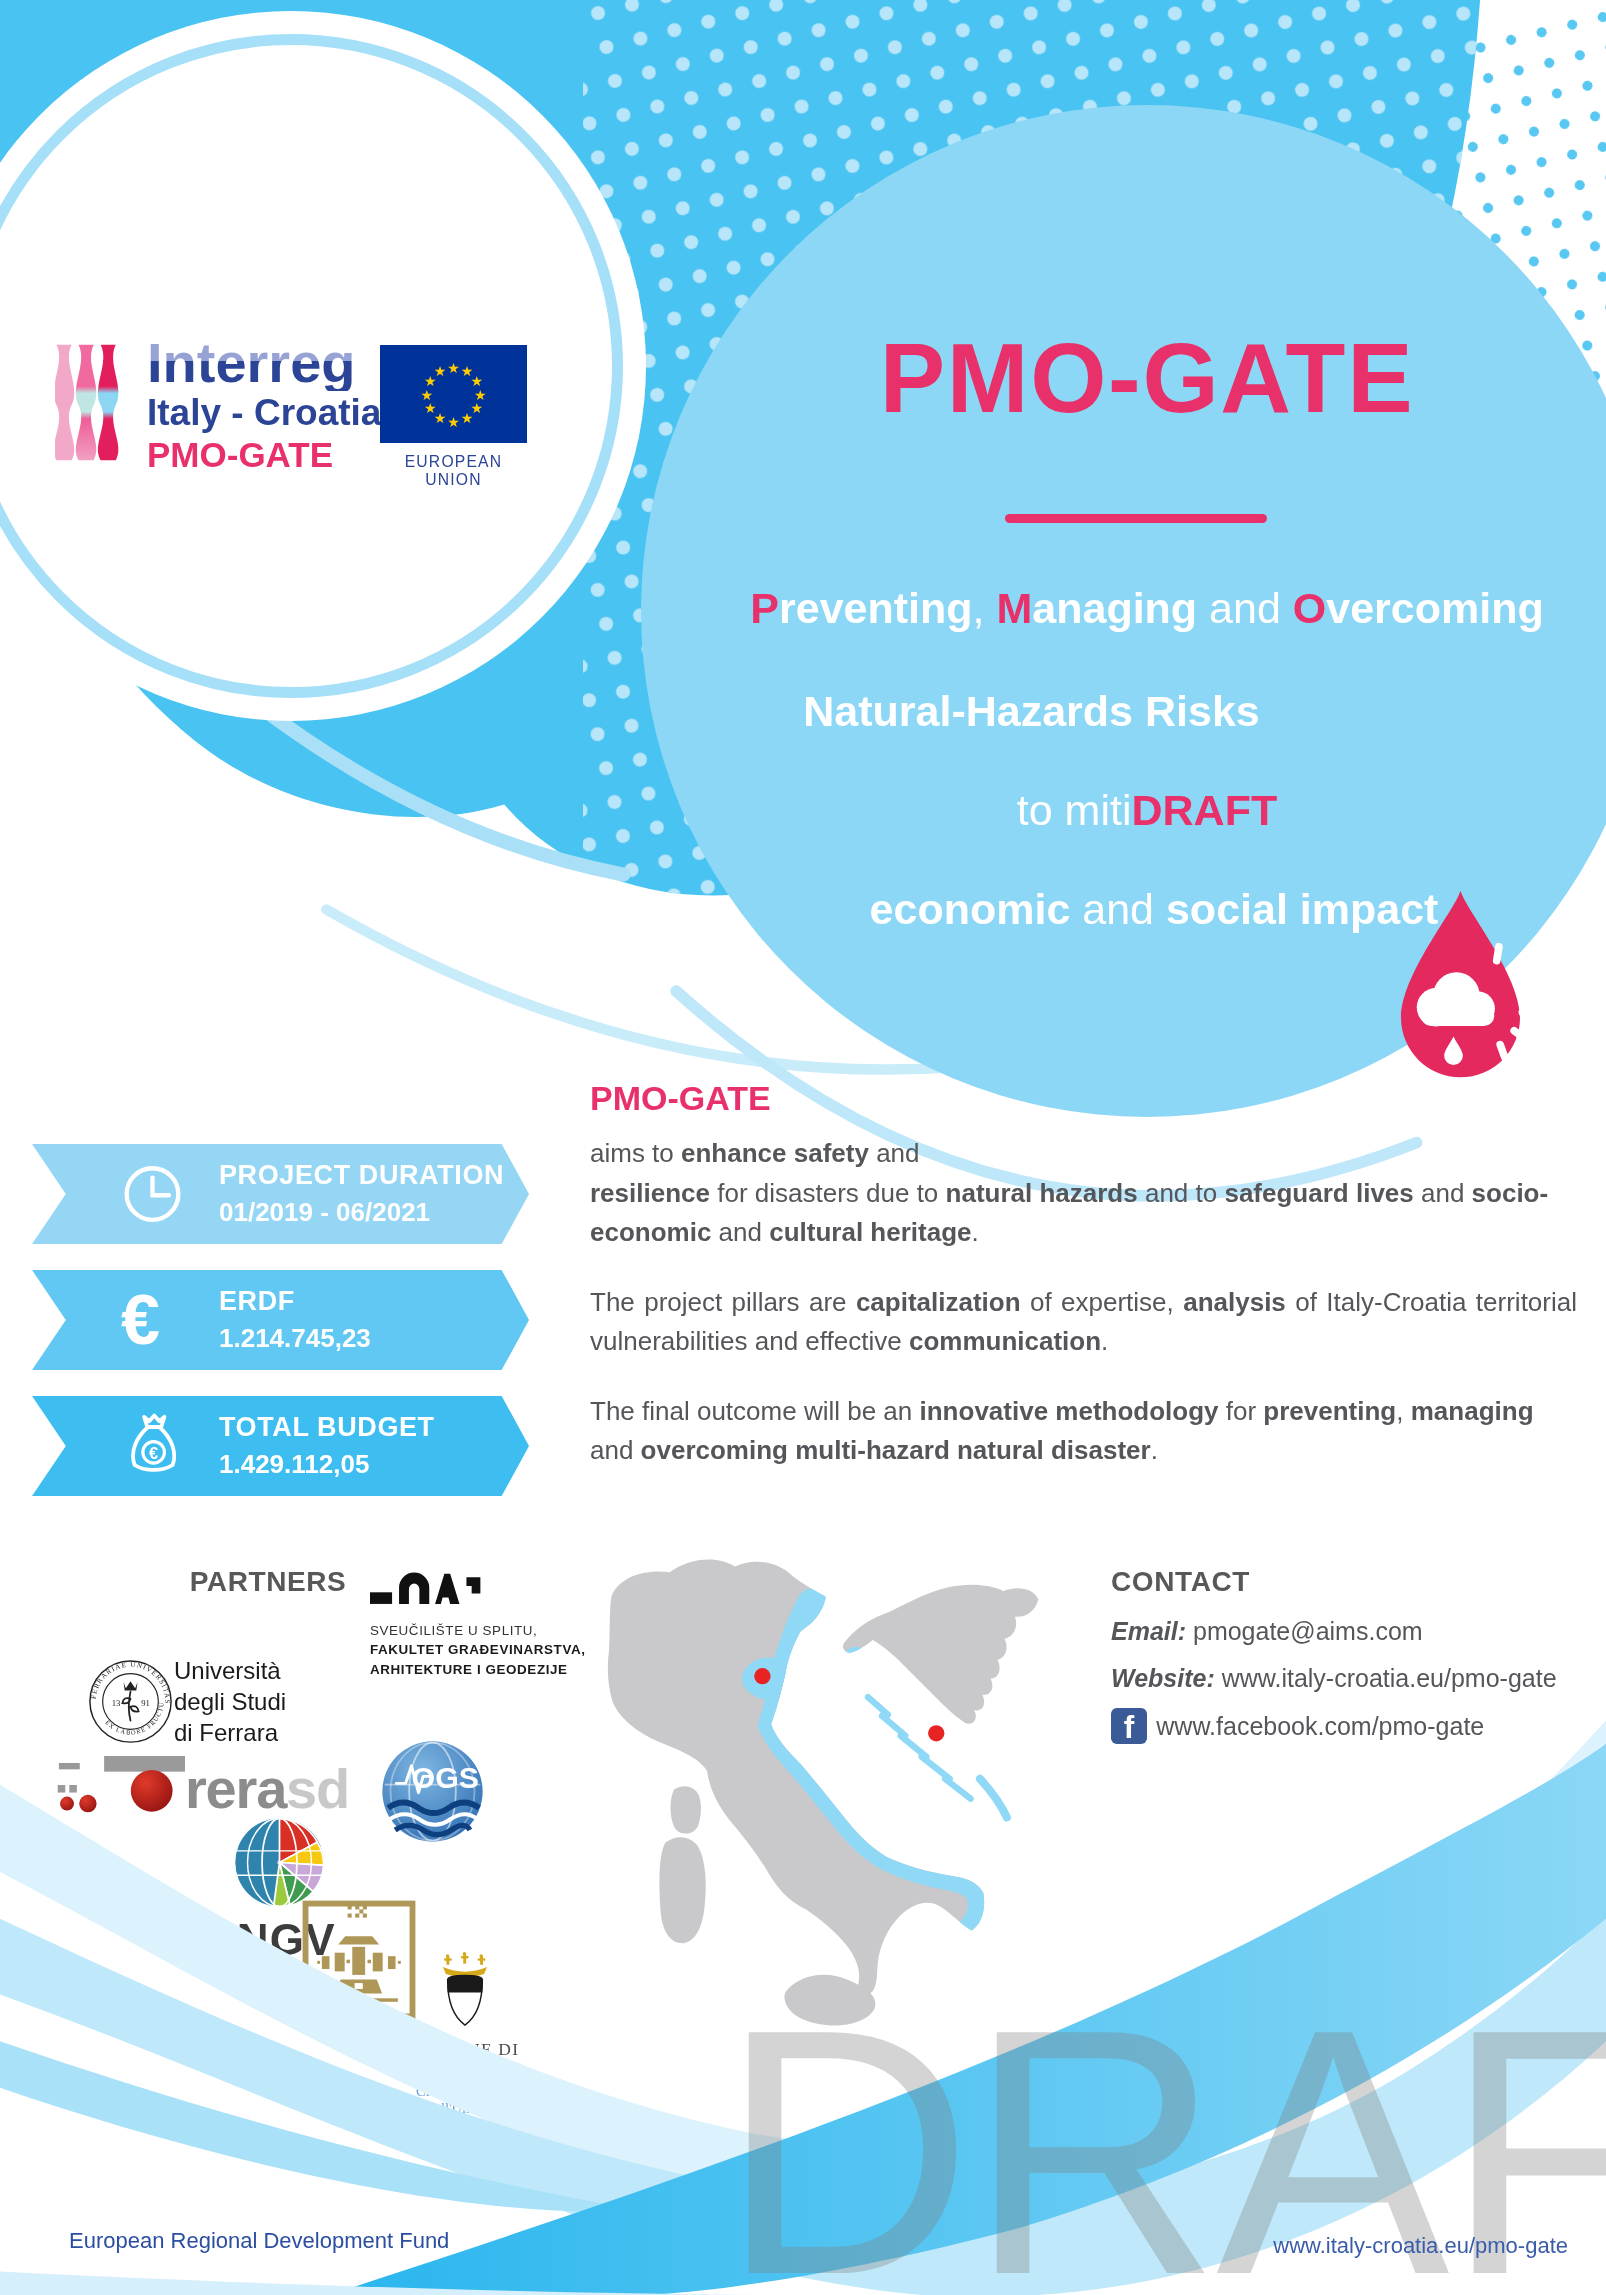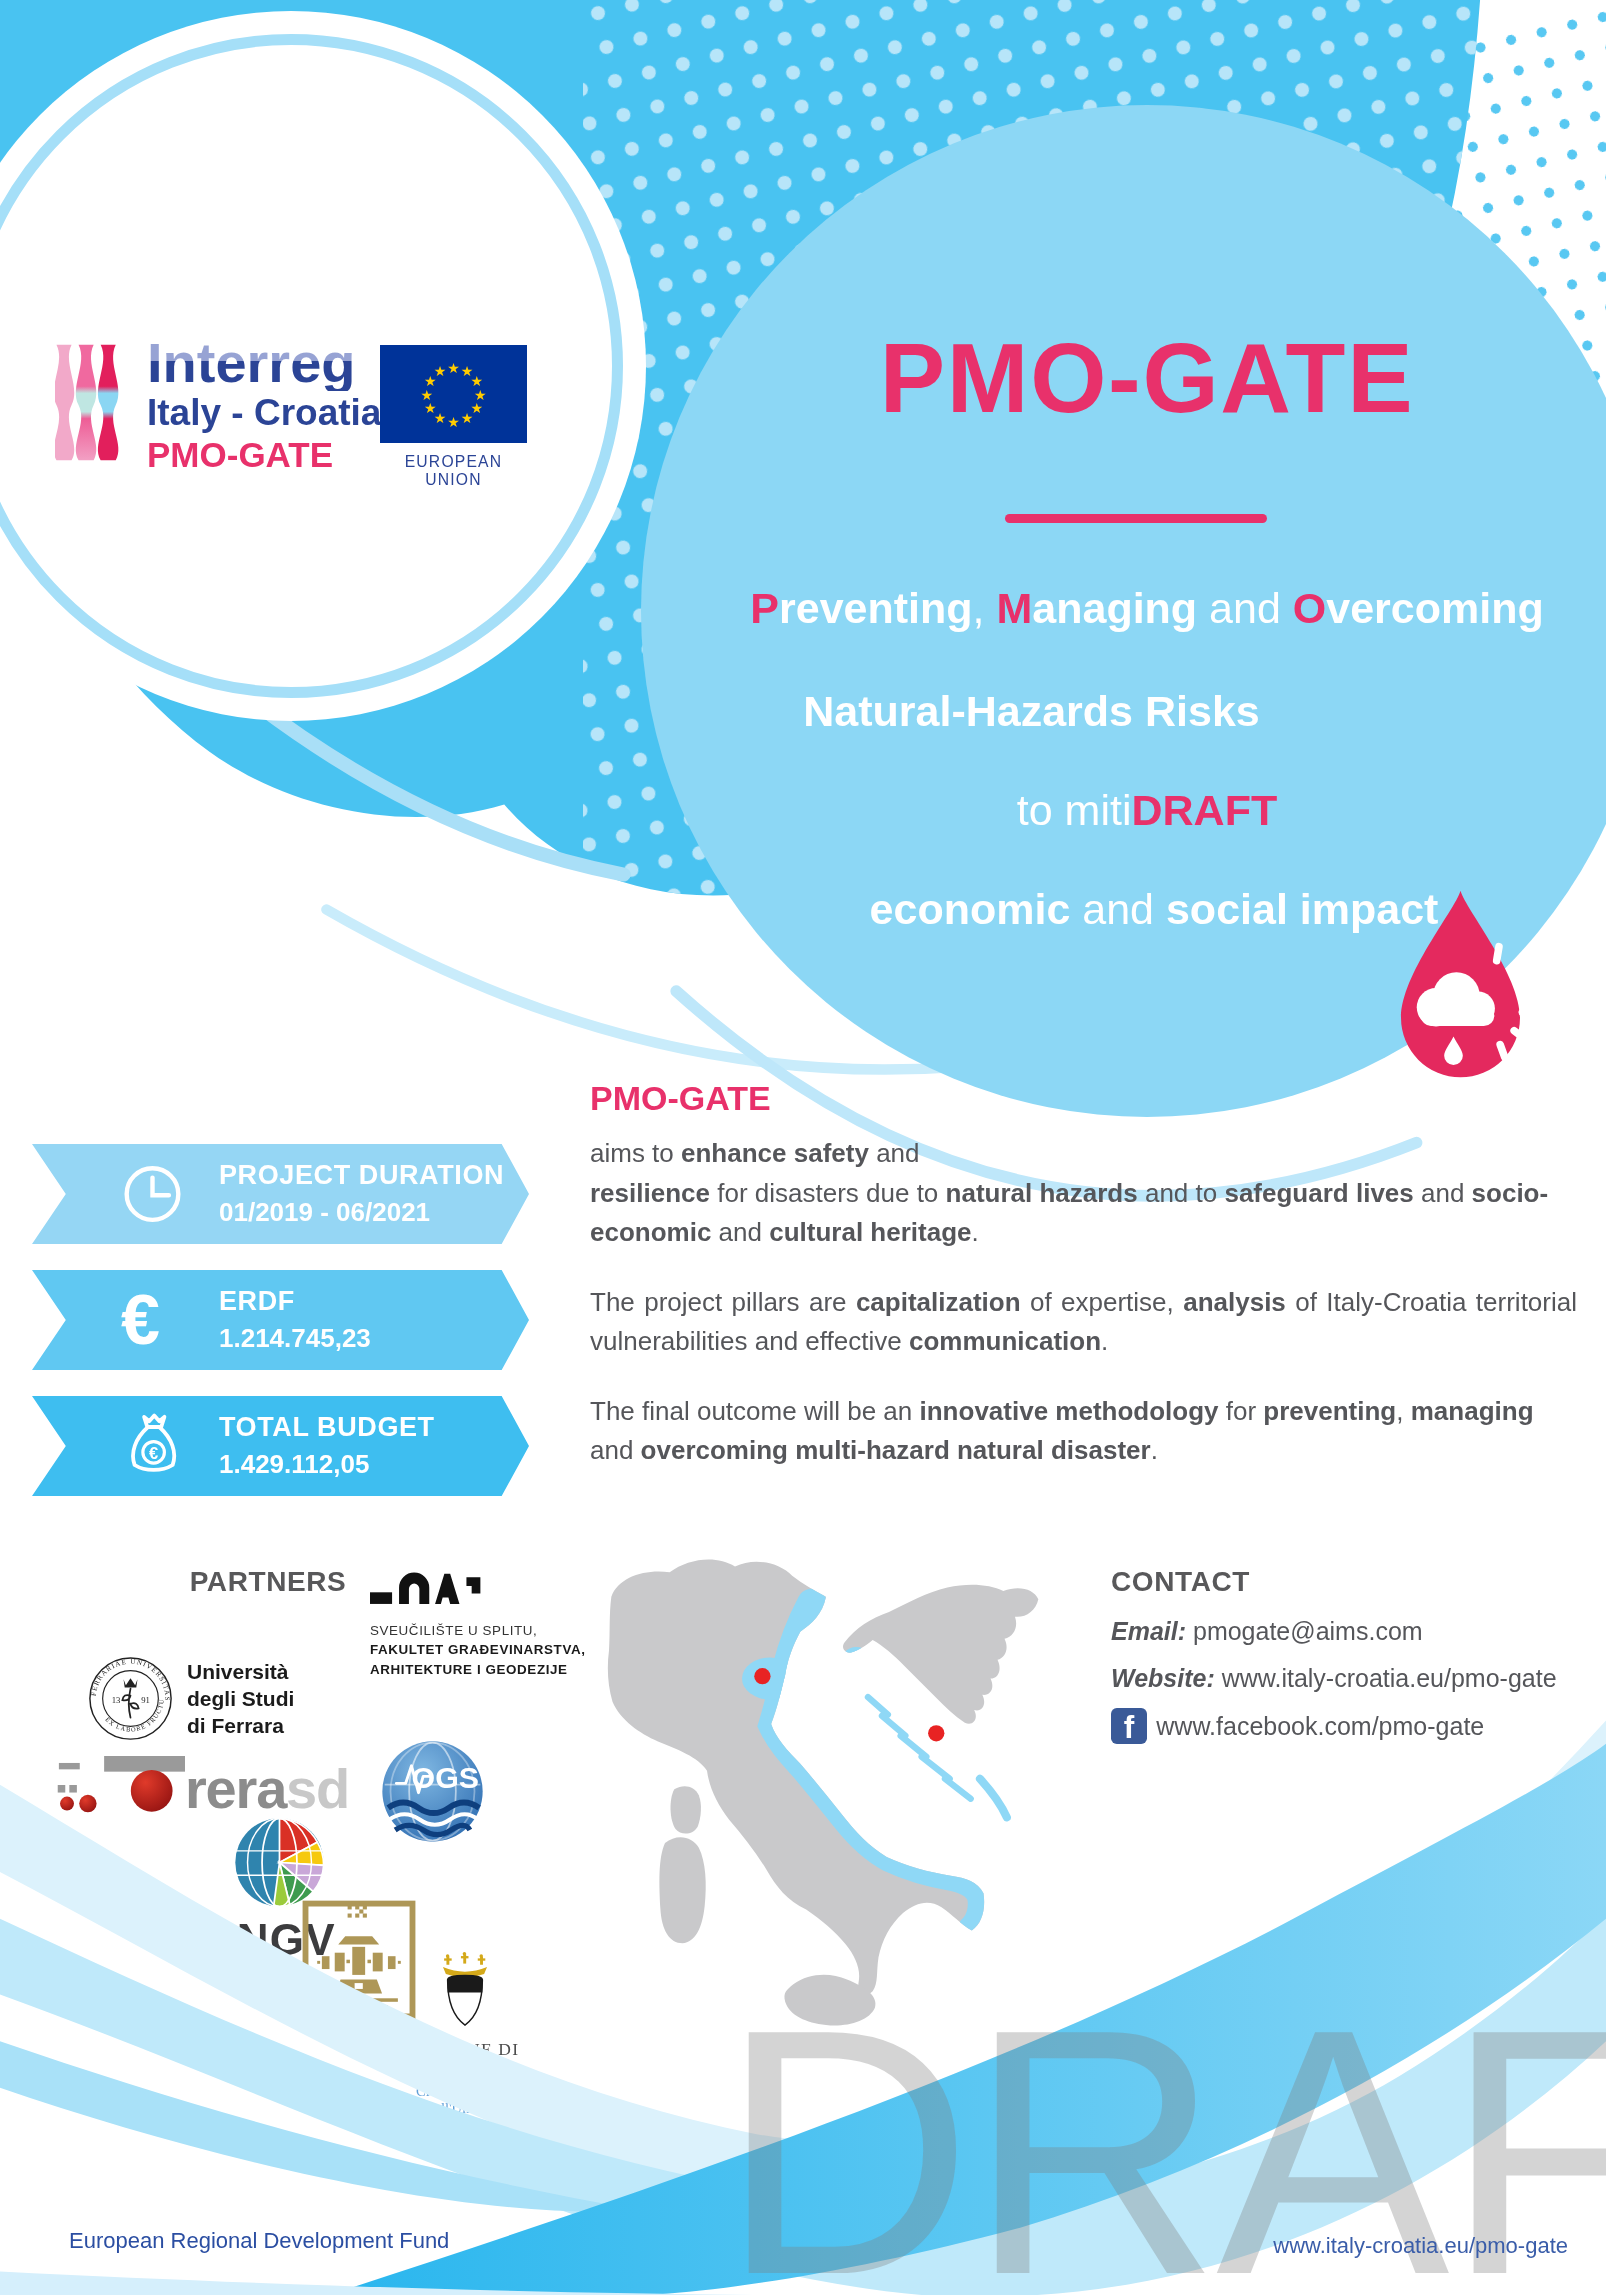--- a/index.html
+++ b/index.html
@@ -45,21 +45,21 @@
   
   .about{left:590px;top:1079px;width:987px;color:#55565A;}
   .about-h{font-size:34px;font-weight:bold;color:#E8316B;margin:0 0 16.3px 0;}
   .para{font-size:26px;line-height:1.52;margin:0 0 30px 0;}
   .para .seg-b{font-weight:bold;}
   .just{text-align:justify;}
   
   .sec-h{font-size:28px;font-weight:bold;color:#58585A;letter-spacing:0.6px;}
   .partners-h{left:134px;top:1566px;width:268px;text-align:center;}
   .unife{left:87px;top:1655px;display:flex;align-items:center;}
-  .unife .utxt{margin-left:13px;font-size:21px;font-weight:700;color:#1b1b1b;line-height:1.3;}
+  .unife .utxt{margin-left:0;font-size:24px;font-weight:400;color:#1b1b1b;line-height:1.3;}
   .split{left:345px;top:1563px;width:245px;margin-left:25px;}
   .split .s1{font-size:13.4px;color:#333;letter-spacing:0.6px;margin-top:10.5px;}
   .split .s2{font-size:13.4px;font-weight:800;color:#1a1a1a;letter-spacing:0.6px;margin-top:4.7px;}
   .rerasd{left:54px;top:1756px;display:flex;align-items:flex-end;}
   .rerasd .w1{font-size:56px;font-weight:800;color:#8C8C8C;line-height:.9;letter-spacing:-1.2px;}
   .rerasd .w2{font-size:56px;font-weight:700;color:#C8C8C8;line-height:.9;letter-spacing:-1.2px;}
   .ogs{left:380px;top:1739px;}
   .ingv{left:198px;top:1816px;width:163px;text-align:center;}
   .ingv .it{font-size:44px;font-weight:800;color:#3C3C3E;letter-spacing:1.2px;margin-top:3.5px;}
   .kastela{left:302px;top:1900px;}

